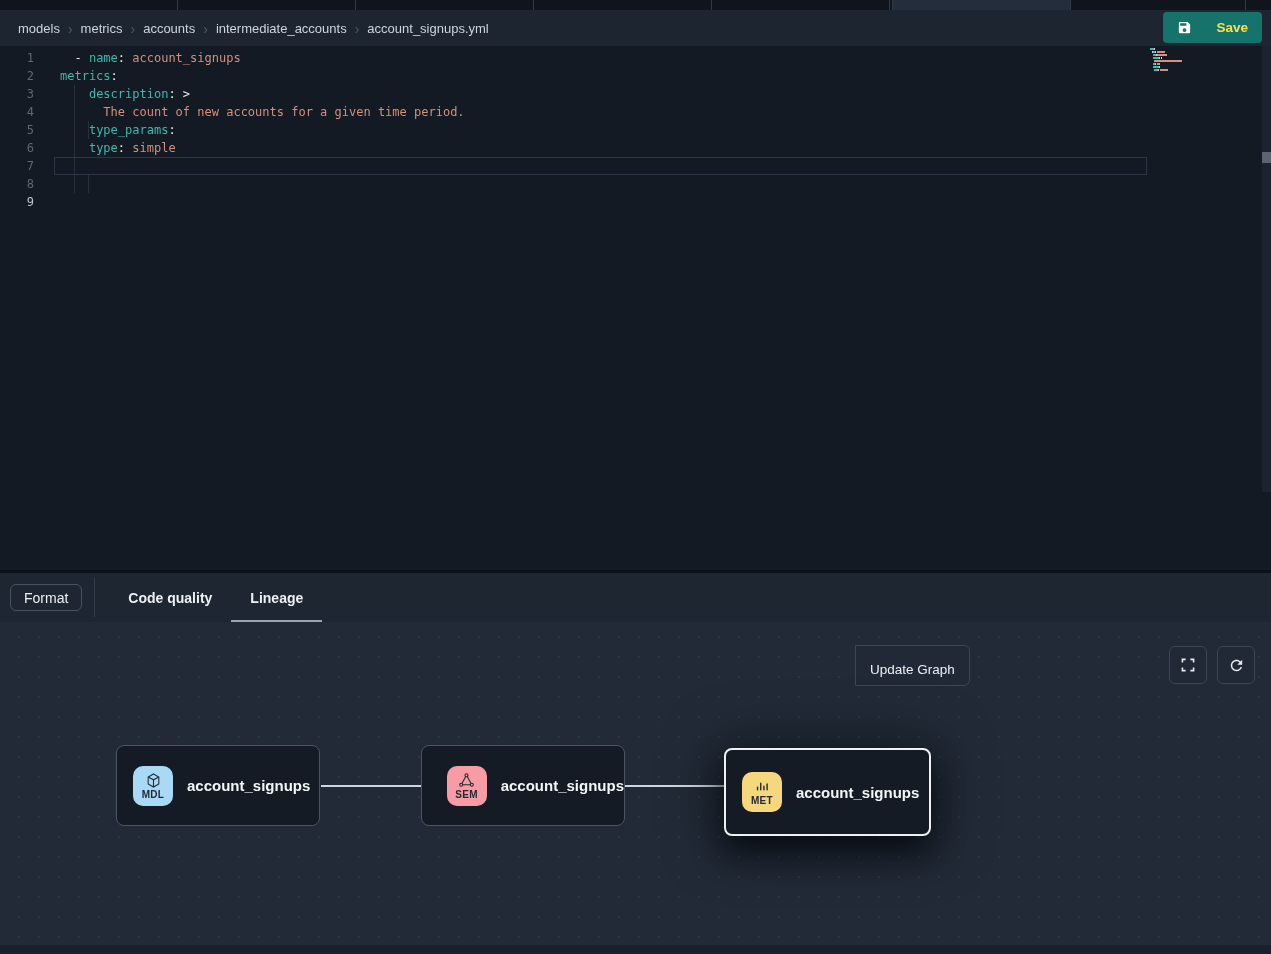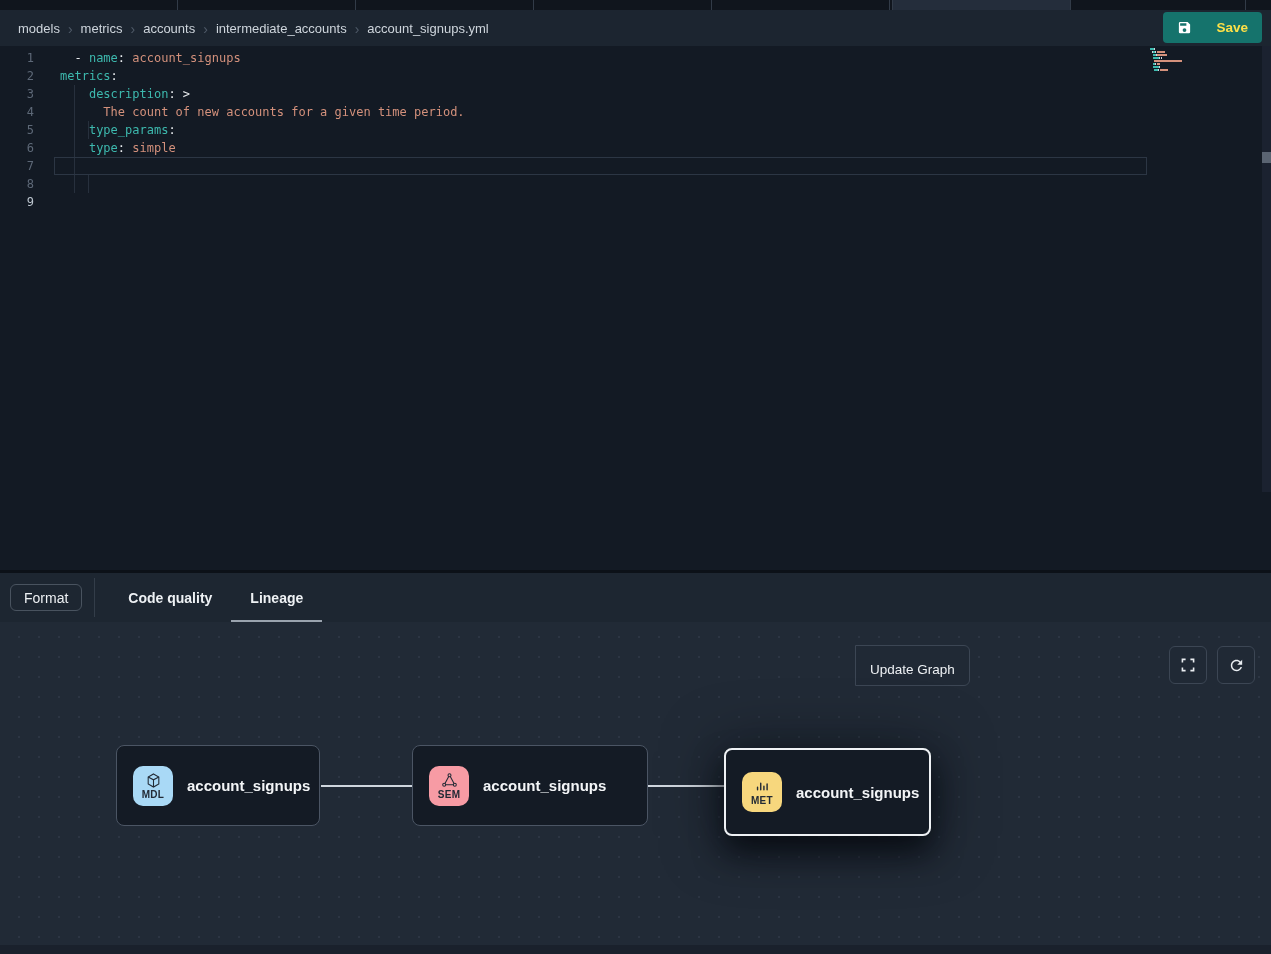--- a/index.html
+++ b/index.html
@@ -61,21 +61,21 @@
     border-radius:6px 0 0 6px;color:#eef1f4;font-size:13px;padding:0 12px;font-family:"Liberation Sans",sans-serif;outline:none;}
   .update-btn{height:41px;padding:16px 14px;background:#202935;border:1px solid #3c4654;border-radius:0 6px 6px 0;
     color:#eef1f4;font-size:13.5px;font-weight:500;font-family:"Liberation Sans",sans-serif;cursor:pointer;}
   .icon-btn{position:absolute;top:24px;width:38px;height:38px;background:#202935;border:1px solid #3c4654;
     border-radius:6px;display:flex;align-items:center;justify-content:center;cursor:pointer;}
   #fullscreen-btn{left:1169px;} #refresh-btn{left:1217px;}
 
   .lin-node{position:absolute;background:#141b25;border:1.5px solid #4b5564;border-radius:8px;
     display:flex;align-items:center;cursor:pointer;}
   .node-1{left:116px;top:123px;width:204px;height:81px;}
-  .node-2{left:412px;top:123px;width:236px;height:81px;}
+  .node-2{left:421px;top:123px;width:204px;height:81px;justify-content:flex-end;}
   .node-3{left:724px;top:119px;width:207px;height:88px;margin-top:7px;}
   .lin-node.selected{border:2px solid #eef1f4;
     box-shadow:0 16px 30px rgba(4,7,12,.72),0 2px 60px rgba(4,7,12,.5);}
   .badge{width:40px;height:40px;border-radius:10px;margin-left:16px;display:flex;flex-direction:column;
     align-items:center;justify-content:center;flex:none;}
   .badge-icon{height:17px;display:flex;align-items:center;}
   .badge-label{font-size:10px;font-weight:700;color:#222a35;letter-spacing:.3px;line-height:11px;}
   .node-label{margin-left:14px;color:#f3f5f7;font-size:15px;font-weight:600;}
   .edge{position:absolute;height:1.5px;background:#cfd6de;top:163px;}
   #edge-1{left:321px;width:100px;} #edge-2{left:625px;width:99px;}

